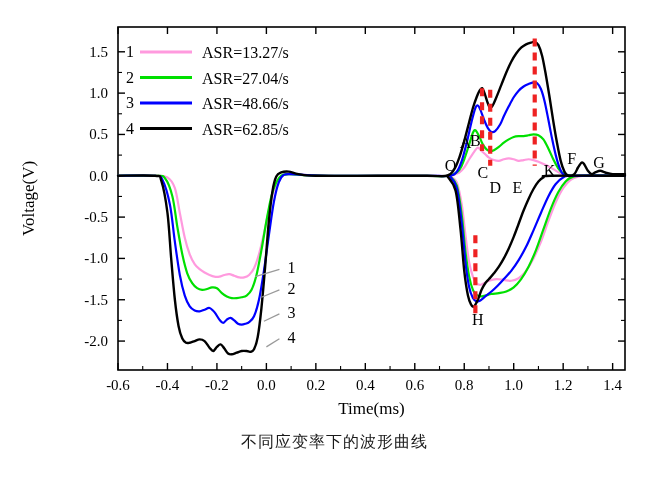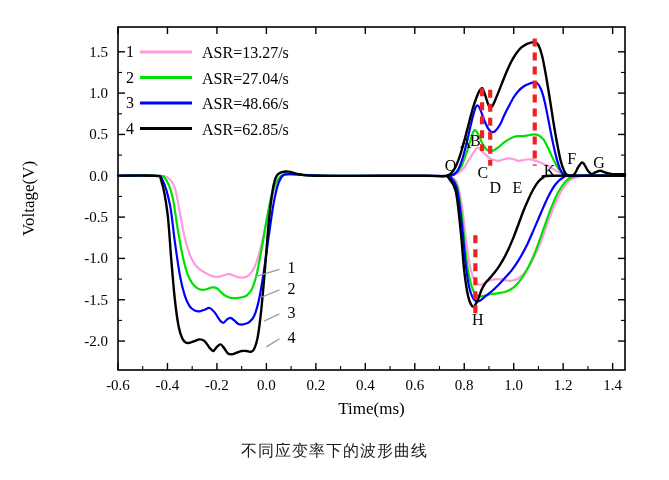--- a/index.html
+++ b/index.html
@@ -1,21 +1,21 @@
 <!DOCTYPE html>
 <html><head>
 <meta charset="utf-8">
 <style>
   html,body{margin:0;padding:0;background:#ffffff;}
   body{width:669px;height:480px;font-family:"Liberation Serif",serif;color:#000;overflow:hidden;}
   #root{position:relative;width:669px;height:480px;}
   #figure{position:absolute;left:0;top:0;width:669px;height:420px;}
   svg{display:block;}
   .cap{
-    position:absolute;left:0;top:441px;width:669px;text-align:center;
+    position:absolute;left:0;top:432px;width:669px;text-align:center;
     font-family:"DejaVu Sans",sans-serif;font-size:16px;color:#1a1a1a;letter-spacing:1px;
   }
   .axt{font-family:"Liberation Serif",serif;font-size:17px;fill:#000;}
   .tkl{font-family:"Liberation Serif",serif;font-size:15px;fill:#000;}
   .lgt{font-family:"Liberation Serif",serif;font-size:16px;fill:#000;}
   .ann{font-family:"Liberation Serif",serif;font-size:16px;fill:#000;}
   .num{font-family:"Liberation Serif",serif;font-size:16px;fill:#000;}
 </style>
 </head>
 <body>

